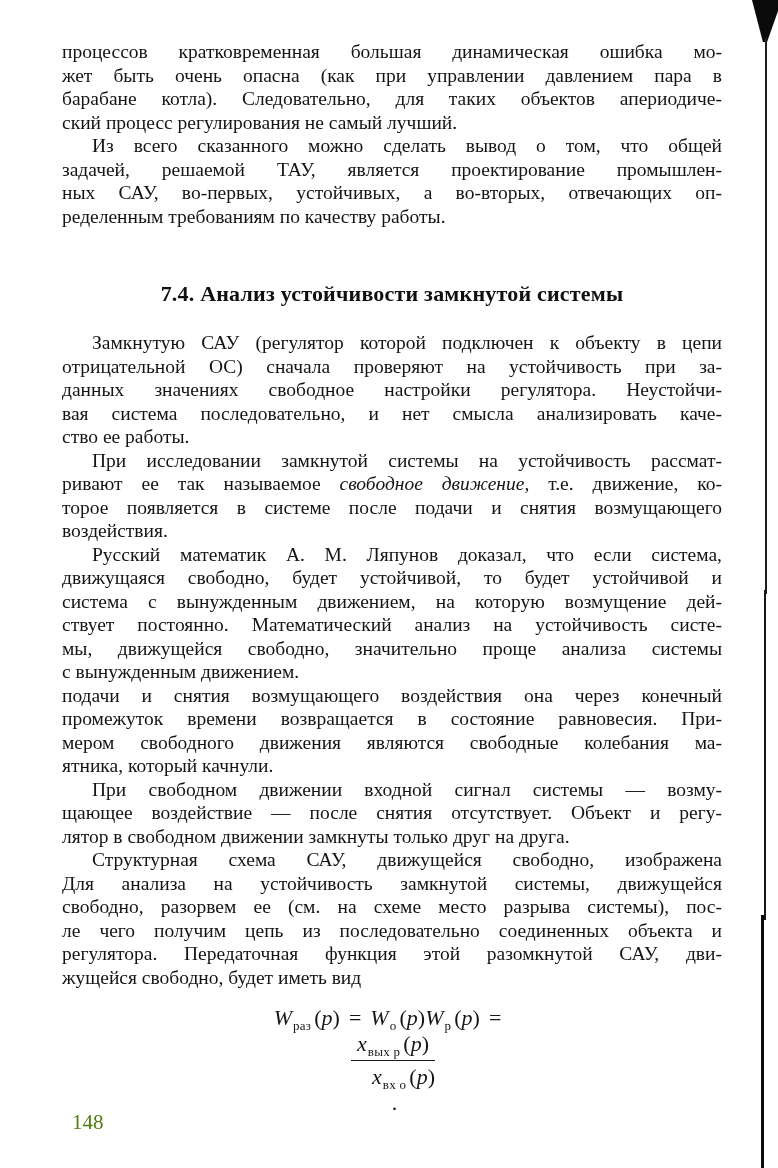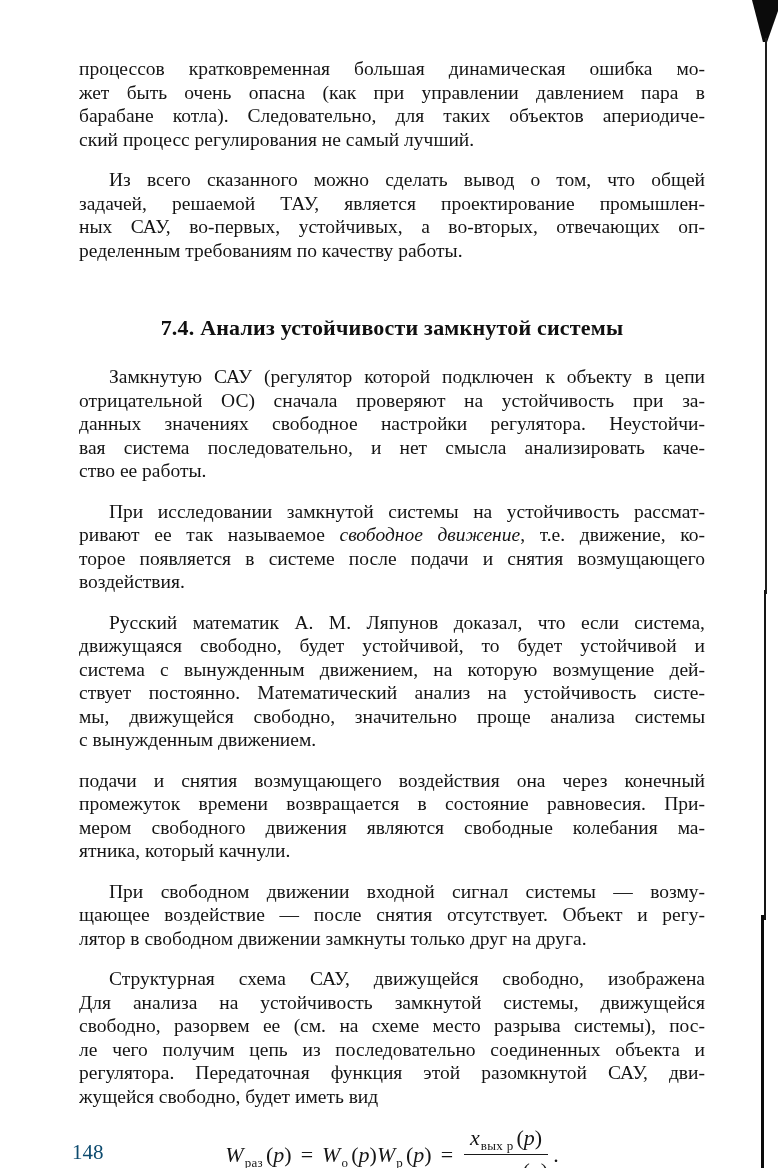--- a/index.html
+++ b/index.html
@@ -12,21 +12,21 @@
     font-family: "Liberation Serif", serif;
     color: #141414;
   }
   .content {
     position: absolute;
     left: 62px;
     top: 0;
     width: 660px;
     padding-top: 40px;
   }
-  .para { margin: 17px; }
+  .para { margin: 0; }
   .tl {
     font-size: 19.5px;
     line-height: 23.5px;
     text-align: justify;
     text-align-last: justify;
     overflow: hidden;
   }
   .tl.last { text-align-last: left; }
   .tl.ind { text-indent: 30px; }
   .it { font-style: italic; }
@@ -42,20 +42,21 @@
     color: #101010;
   }
   
   .formula {
     margin-top: 16px;
     display: flex;
     align-items: center;
     justify-content: center;
     font-size: 22px;
     color: #161616;
+    flex-direction: column;
   }
   .fsub {
     font-size: 13px;
     font-style: normal;
     vertical-align: -5px;
     line-height: 0;
     margin: 0 3px 0 1px;
     letter-spacing: 0.3px;
   }
   .feq { margin: 0 9px; }
@@ -65,23 +66,23 @@
     text-align: center;
     margin-left: 2px;
     align-items: flex-end;
   }
   .num { border-bottom: 1.6px solid #1a1a1a; padding: 0 6px 3px 6px; }
   .den { padding-top: 3px; }
   .fdot { margin-left: 5px; }
   .pagenum {
     position: absolute;
     left: 72px;
-    top: 1140px;
+    top: 1110px;
     font-size: 21px;
-    color: #0c4a6e;
+    color: #4d7c0f;
   }
   
   .art-triangle {
     position: absolute;
     top: 0;
     left: 752px;
     width: 26px;
     height: 42px;
     background: #0b0b0b;
     clip-path: polygon(0 0, 100% 0, 100% 26%, 58% 100%, 42% 100%);

